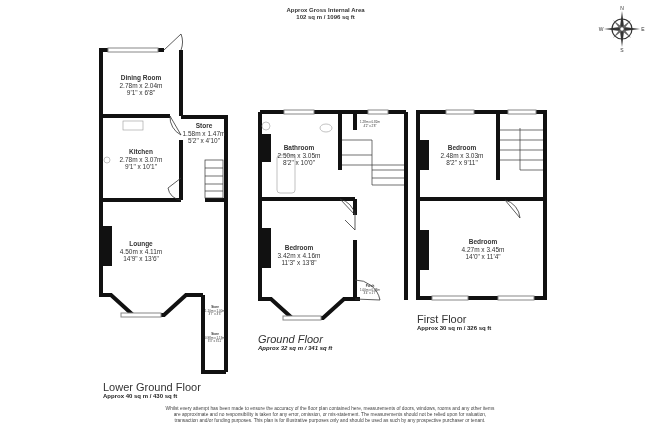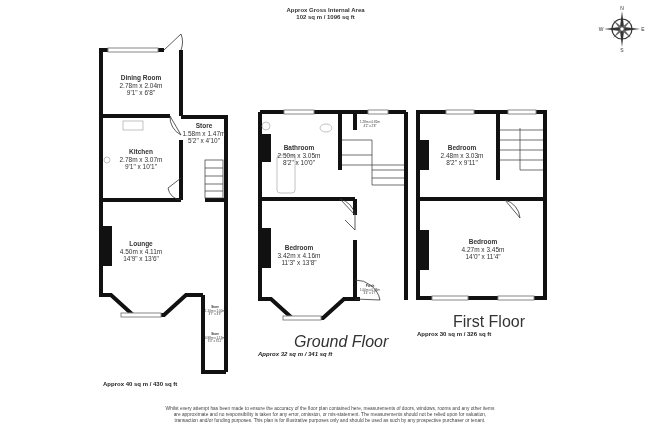--- a/index.html
+++ b/index.html
@@ -5,21 +5,21 @@
   html, body { margin: 0; padding: 0; background: #ffffff; }
   body { width: 651px; height: 437px; position: relative; overflow: hidden;
          font-family: "Liberation Sans", sans-serif; color: #222; }
   .abs { position: absolute; }
   .header { left: 0; width: 651px; top: 7px; text-align: center; font-size: 6px; font-weight: bold; line-height: 7px; color: #333; }
   .compass { left: 598px; top: 5px; width: 48px; height: 48px; }
   .room-label { position: absolute; text-align: center; font-size: 6.5px; line-height: 7.5px; color: #333; white-space: nowrap; transform: translateX(-50%); }
   .room-label .name { font-weight: bold; font-size: 6.5px; }
   .room-label.tiny { font-size: 3px; line-height: 3.5px; }
   .room-label.tiny .name { font-size: 3px; }
-  .floor-title { font-size: 16px; color: #333; margin-left: 36px; }
+  .floor-title { font-size: 11px; color: #333; }
   .floor-area { font-size: 6px; font-weight: bold; color: #222; }
   .disclaimer { left: 165px; top: 406px; width: 330px; text-align: center; font-size: 4.8px; line-height: 6px; color: #444; }
   svg.plan { position: absolute; left: 0; top: 0; }
 </style>
 </head>
 <body>
 
 <div class="abs header">
   <div>Approx Gross Internal Area</div>
   <div>102 sq m / 1096 sq ft</div>
@@ -195,20 +195,21 @@
   <div>2.48m x 3.03m</div>
   <div>8'2" x 9'11"</div>
 </div>
 <div class="room-label" style="left:483px; top:238px;">
   <div class="name">Bedroom</div>
   <div>4.27m x 3.45m</div>
   <div>14'0" x 11'4"</div>
 </div>
 
 <div class="abs" style="left:103px; top:381px;">
+  <div class="floor-title">Lower Ground Floor</div>
   <div class="floor-area">Approx 40 sq m / 430 sq ft</div>
 </div>
 <div class="abs" style="left:258px; top:333px;font-style:italic;">
   <div class="floor-title">Ground Floor</div>
   <div class="floor-area">Approx 32 sq m / 341 sq ft</div>
 </div>
 <div class="abs" style="left:417px; top:313px;">
   <div class="floor-title">First Floor</div>
   <div class="floor-area">Approx 30 sq m / 326 sq ft</div>
 </div>

